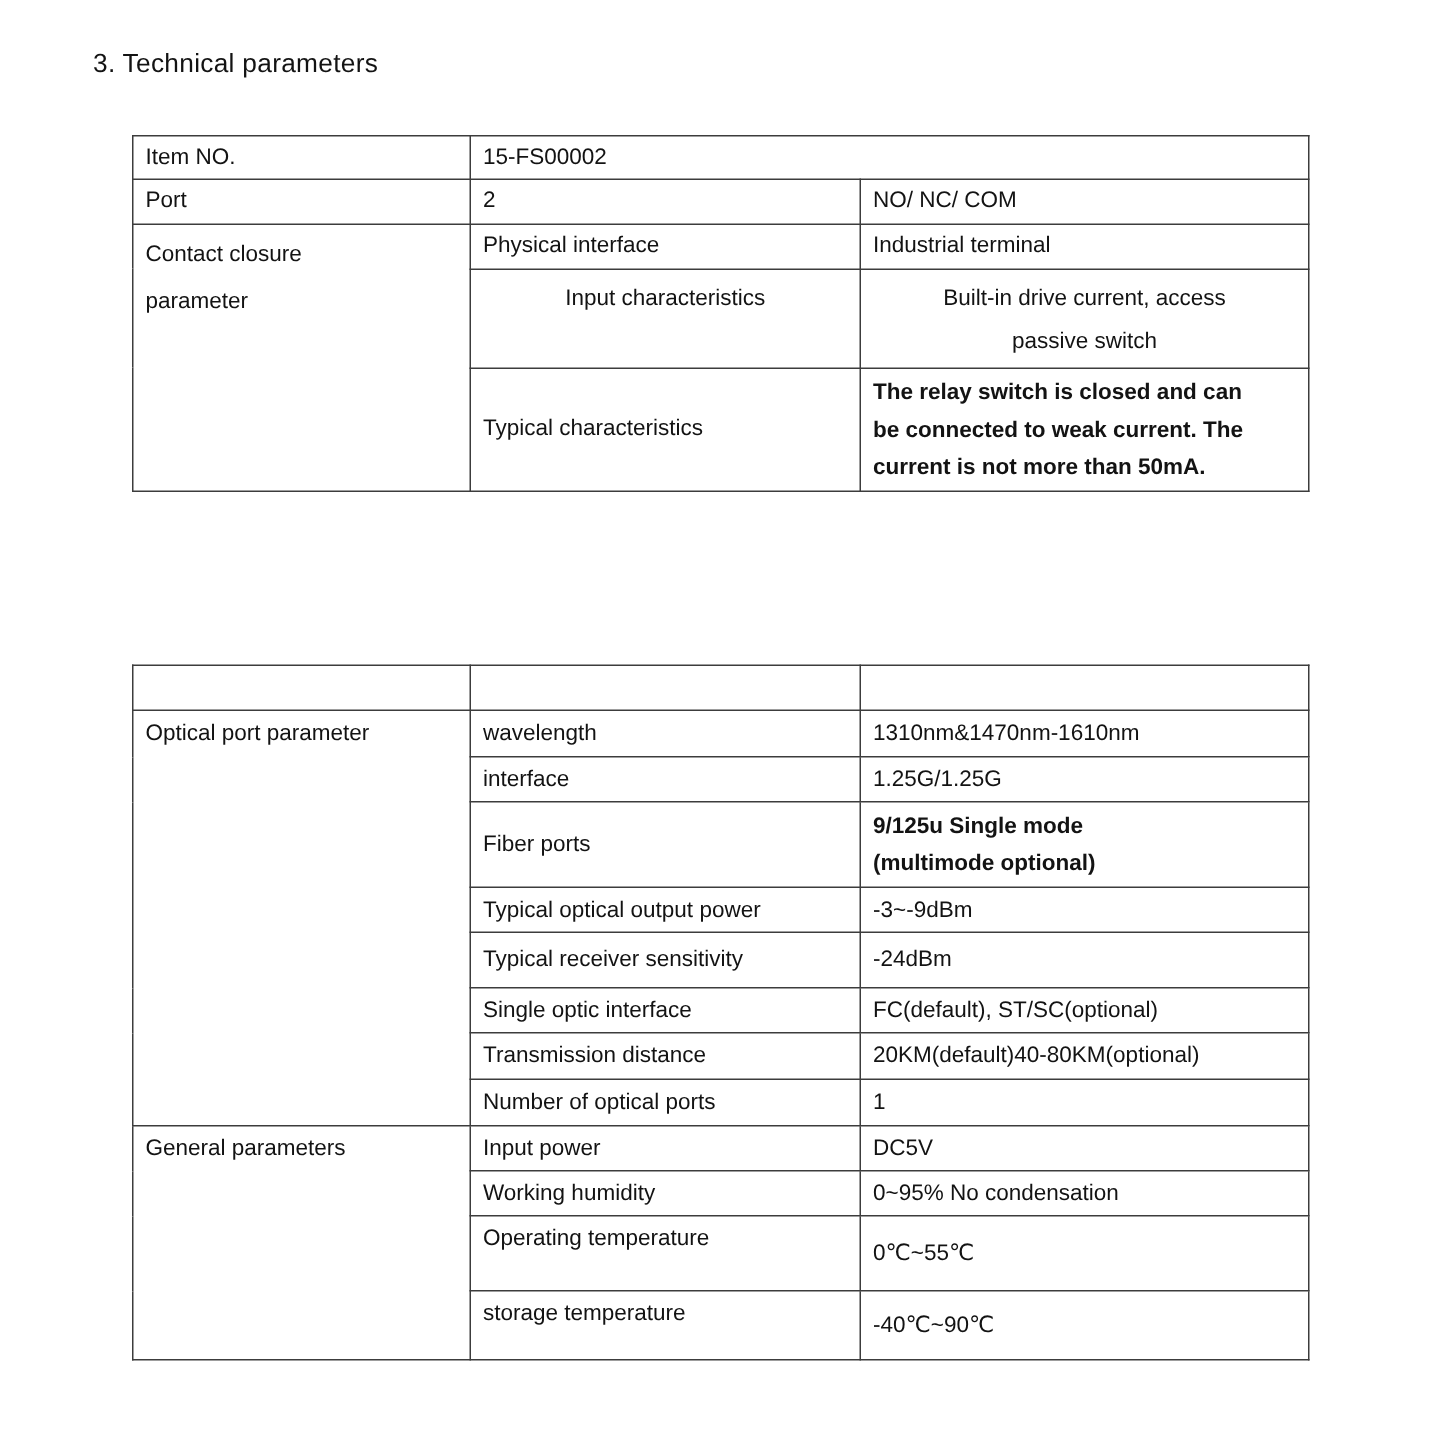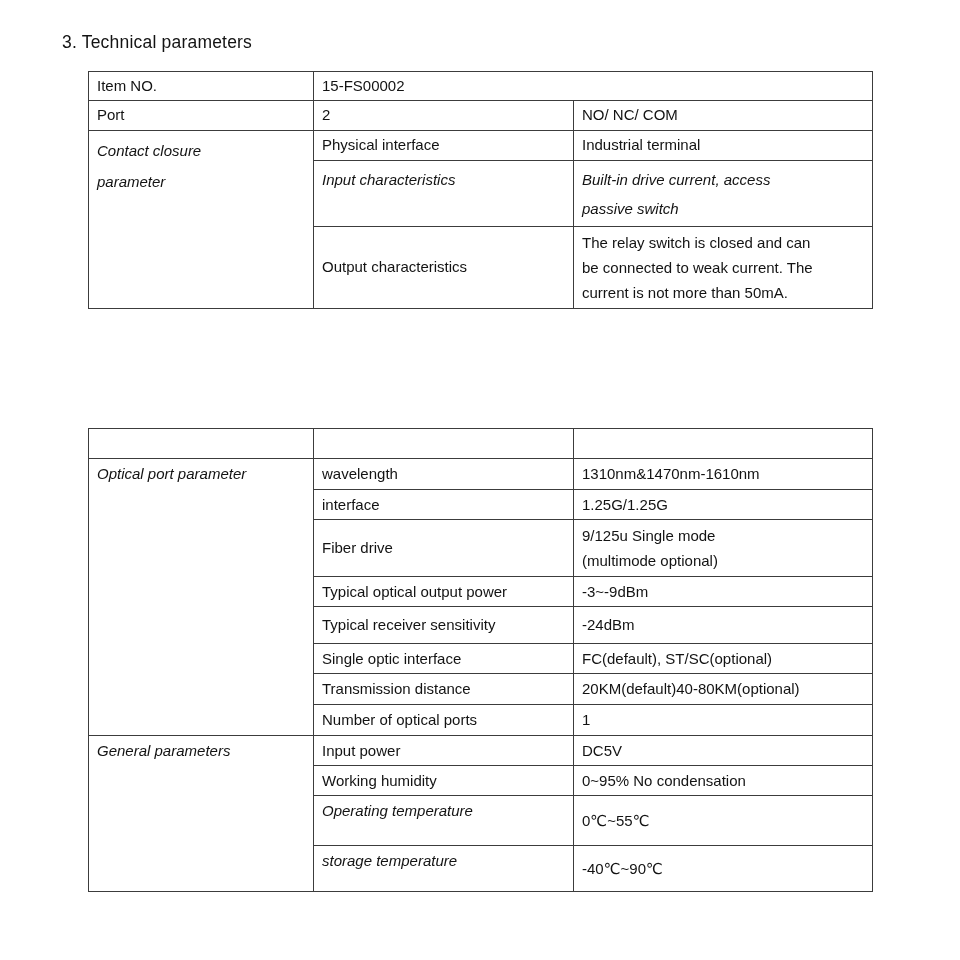--- a/index.html
+++ b/index.html
@@ -27,26 +27,26 @@
     font-size: 15px;
   }
   .tbl td {
     border: 1.5px solid #3c3c3c;
     padding: 3px 8px;
     vertical-align: middle;
     white-space: pre-line;
     line-height: 1.45;
     overflow: hidden;
   }
-  .tbl td.top { vertical-align: top; padding-top: 4px; font-style: italic; }
+  .tbl td.top { vertical-align: top; padding-top: 4px; }
   .tbl td.lh31 { line-height: 31px; }
-  .tbl td.lh29 { line-height: 29px; }
-  .tbl td.lh25 { line-height: 25px; }
-  #contact-table { top: 71px; }
-  #optical-table { top: 428px; }
+  .tbl td.lh29 { line-height: 29px; text-align: center; }
+  .tbl td.lh25 { line-height: 25px; font-weight: bold; }
+  #contact-table { top: 90px; }
+  #optical-table { top: 443px; }
 </style>
 </head>
 <body>
 
 <div class="heading">3. Technical parameters</div>
 
 <table class="tbl" id="contact-table">
   <colgroup>
     <col style="width:225px">
       <col style="width:260px">
@@ -67,21 +67,21 @@
 parameter</td>
       <td>Physical interface</td>
       <td>Industrial terminal</td>
     </tr>
     <tr style="height:60px">
       <td class="top lh29">Input characteristics</td>
       <td class="top lh29">Built-in drive current, access
 passive switch</td>
     </tr>
     <tr style="height:77px">
-      <td>Output characteristics</td>
+      <td>Typical characteristics</td>
       <td class="lh25">The relay switch is closed and can
 be connected to weak current. The
 current is not more than 50mA.</td>
     </tr>
   </tbody>
 </table>
 
 <table class="tbl" id="optical-table">
   <colgroup>
     <col style="width:225px">
@@ -97,21 +97,21 @@
     <tr style="height:31px">
       <td rowspan="8" class="top">Optical port parameter</td>
       <td>wavelength</td>
       <td>1310nm&amp;1470nm-1610nm</td>
     </tr>
     <tr style="height:30px">
       <td>interface</td>
       <td>1.25G/1.25G</td>
     </tr>
     <tr style="height:50px">
-      <td>Fiber drive</td>
+      <td>Fiber ports</td>
       <td class="lh25">9/125u Single mode
 (multimode optional)</td>
     </tr>
     <tr style="height:30px">
       <td>Typical optical output power</td>
       <td>-3~-9dBm</td>
     </tr>
     <tr style="height:37px">
       <td>Typical receiver sensitivity</td>
       <td>-24dBm</td>

